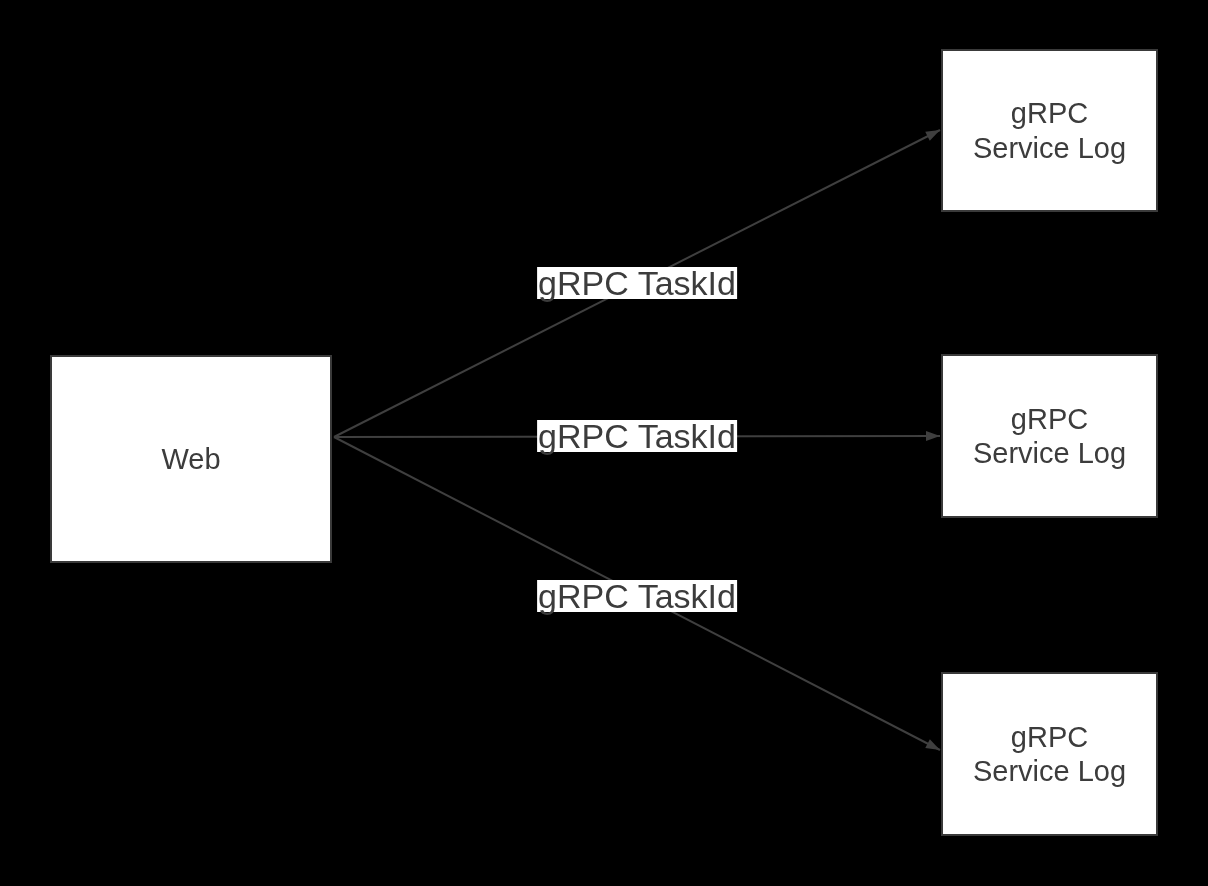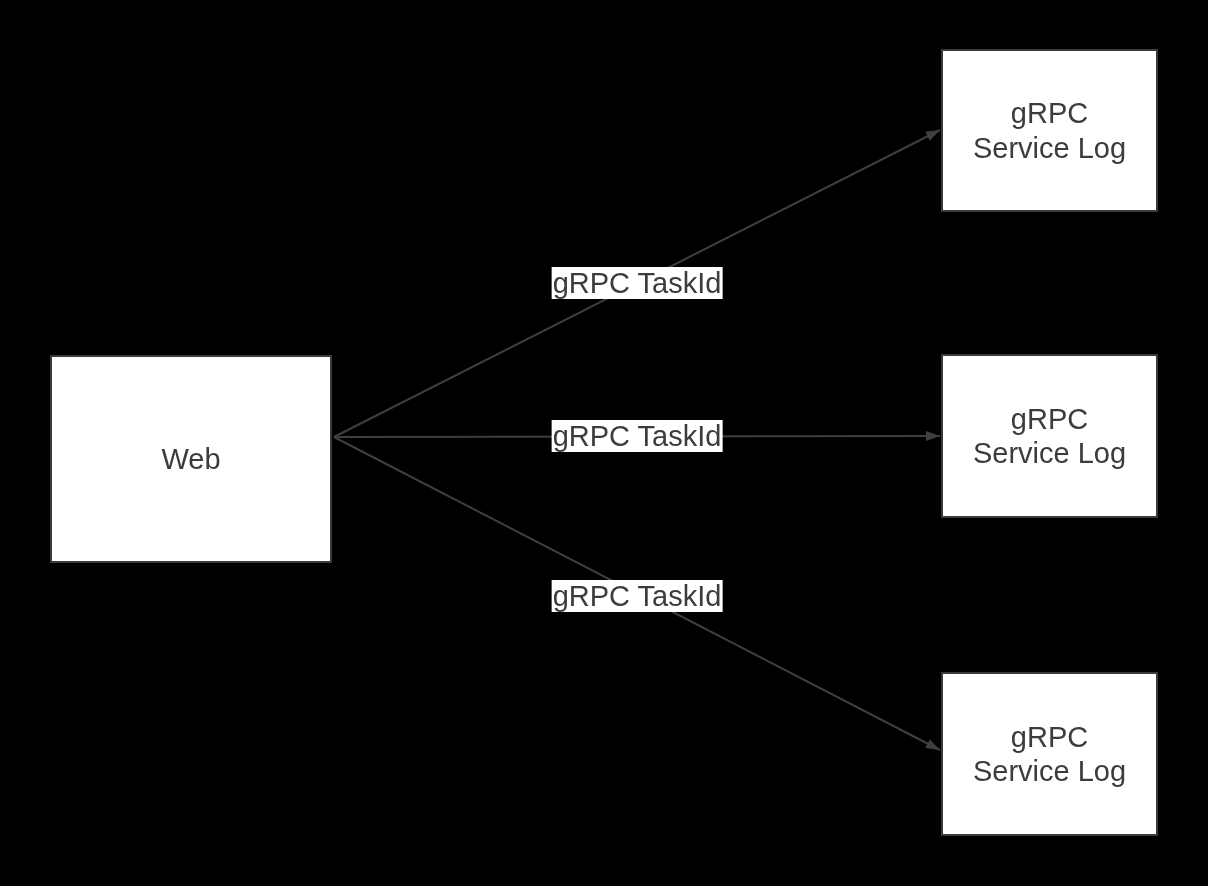--- a/index.html
+++ b/index.html
@@ -50,21 +50,21 @@
     padding: 17px 18px;
   }
   #node-service-1 { top: 49px; height: 163px; }
   #node-service-2 { top: 354px; }
   #node-service-3 { top: 672px; }
   .edge-label {
     position: absolute;
     transform: translate(-50%, -50%);
     background: #ffffff;
     color: #3c3c3c;
-    font-size: 29px;
+    font-size: 34px;
     line-height: 32px;
     padding: 0 1px;
     white-space: nowrap;
     z-index: 3;
   }
   #edge-label-1 { left: 637px; top: 283px; }
   #edge-label-2 { left: 637px; top: 436px; }
   #edge-label-3 { left: 637px; top: 596px; }
   .edge-line {
     stroke: #3f3f3f;

